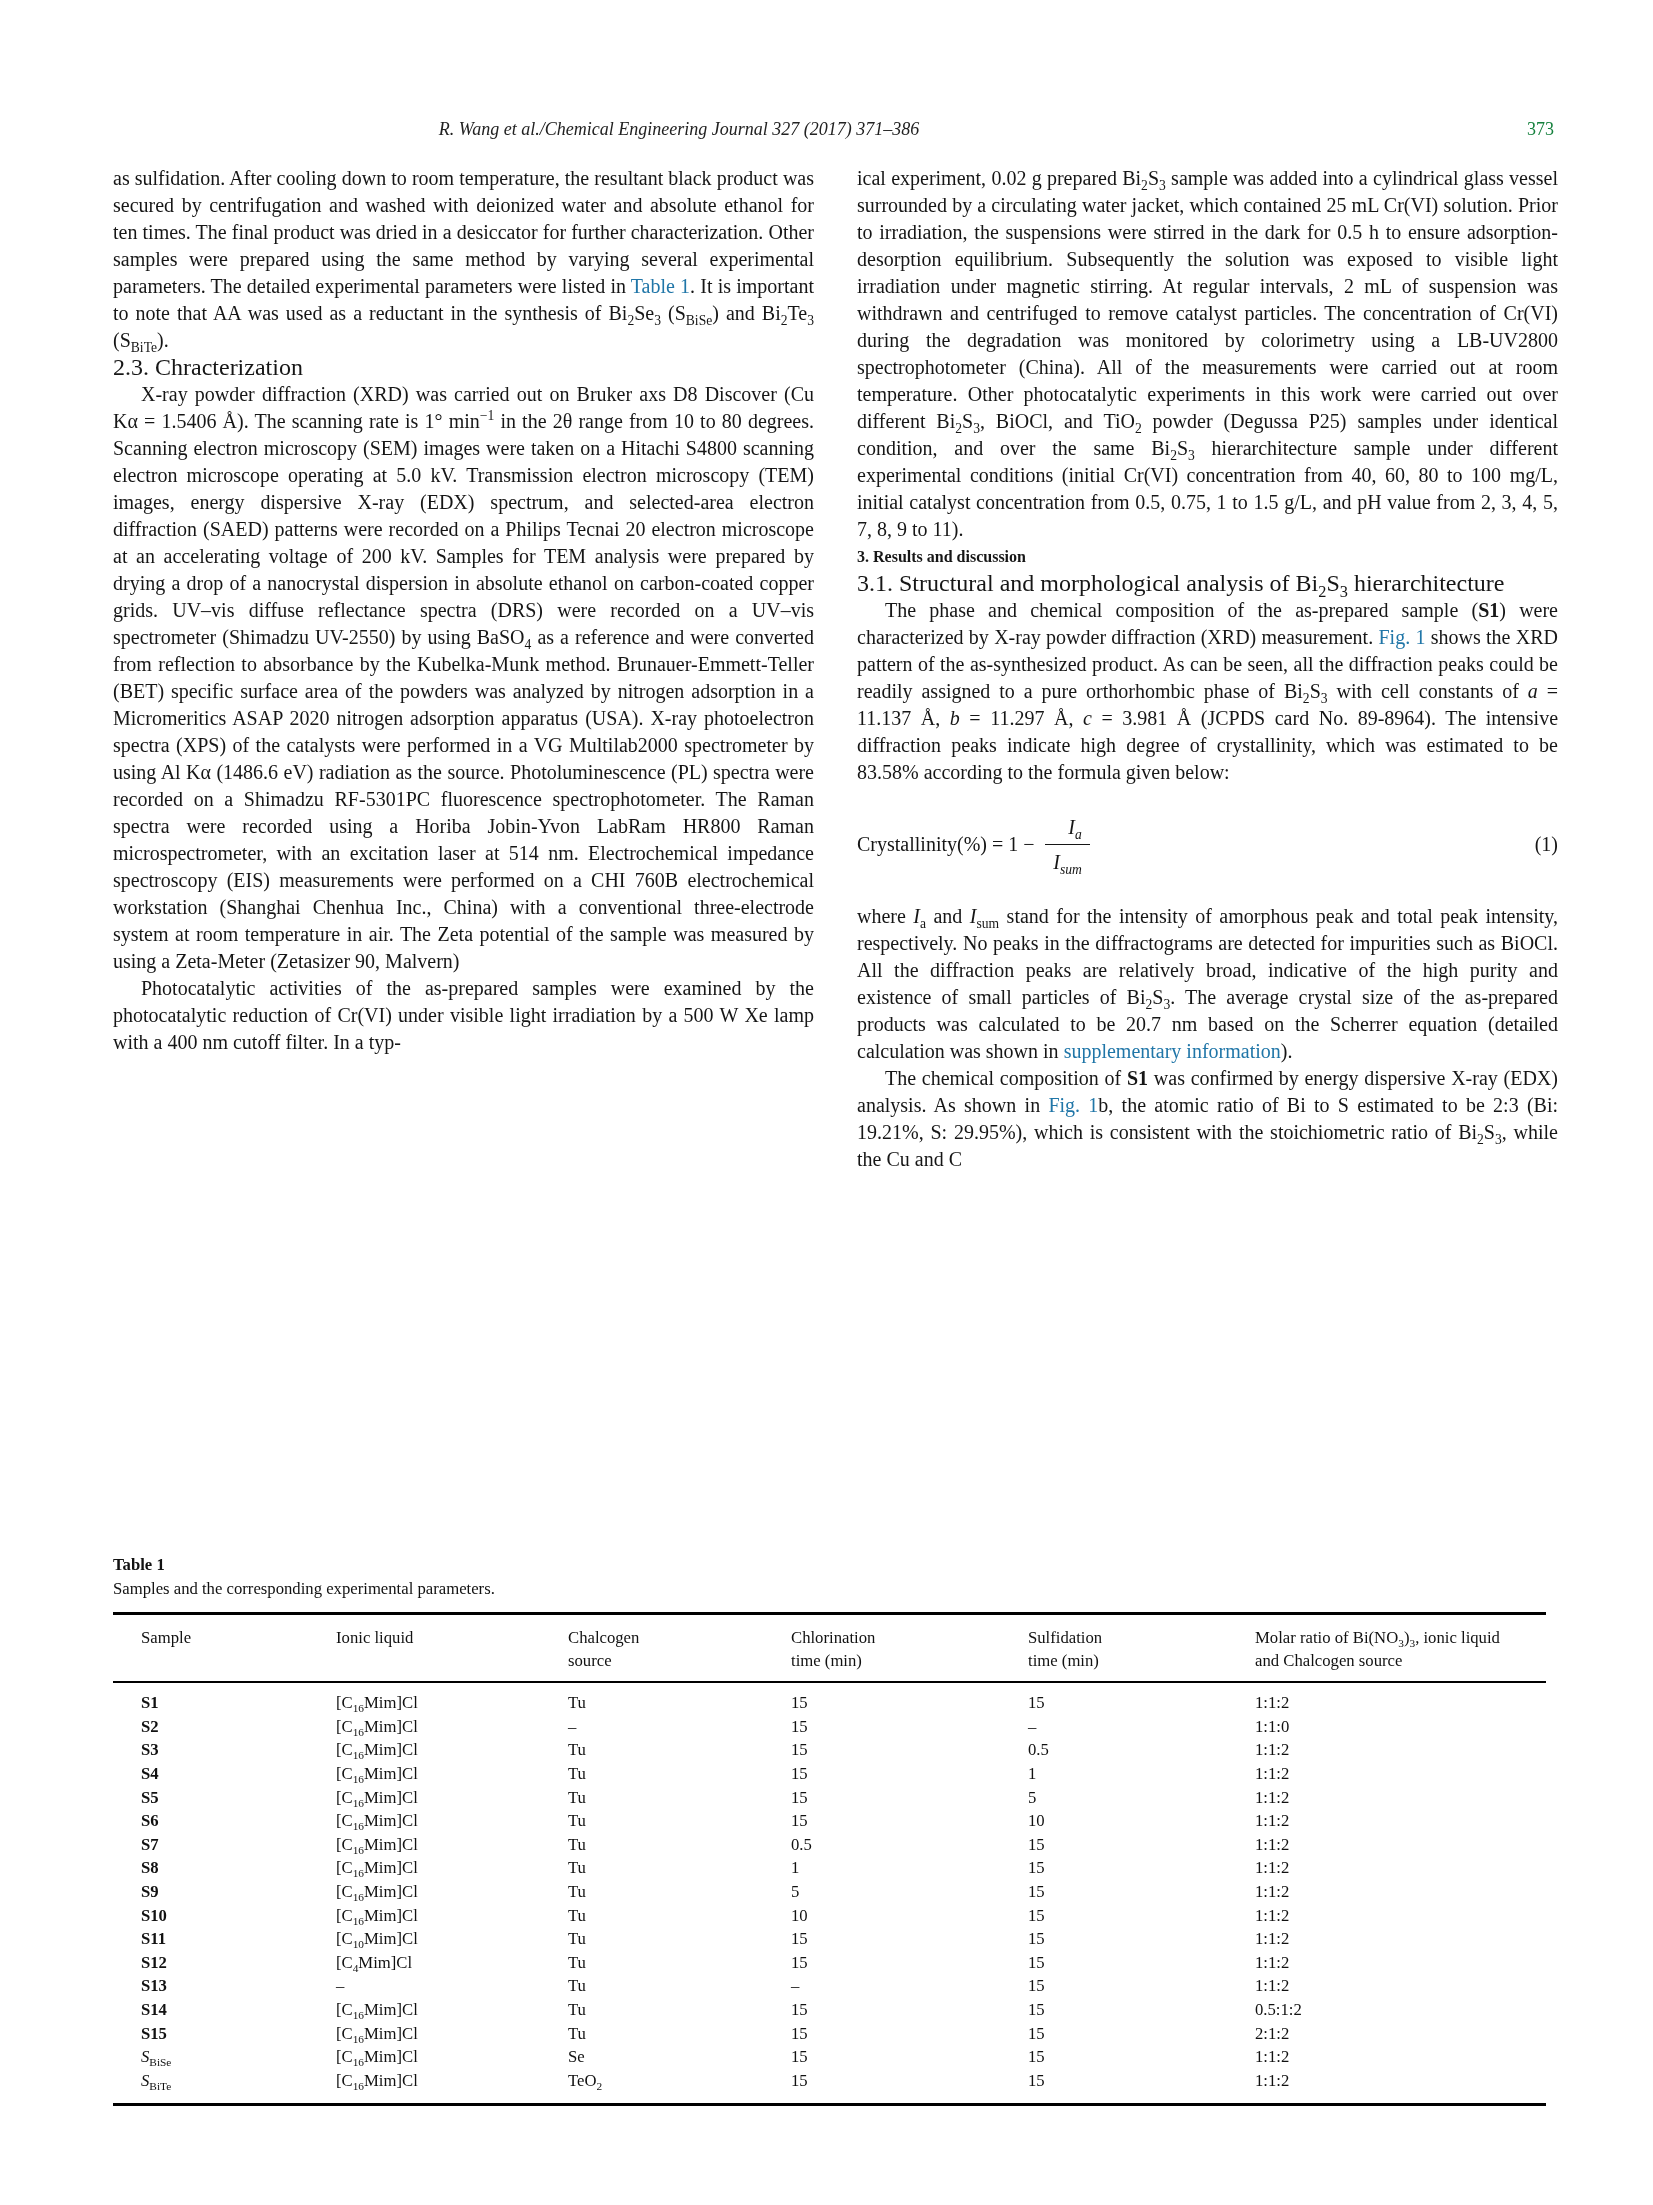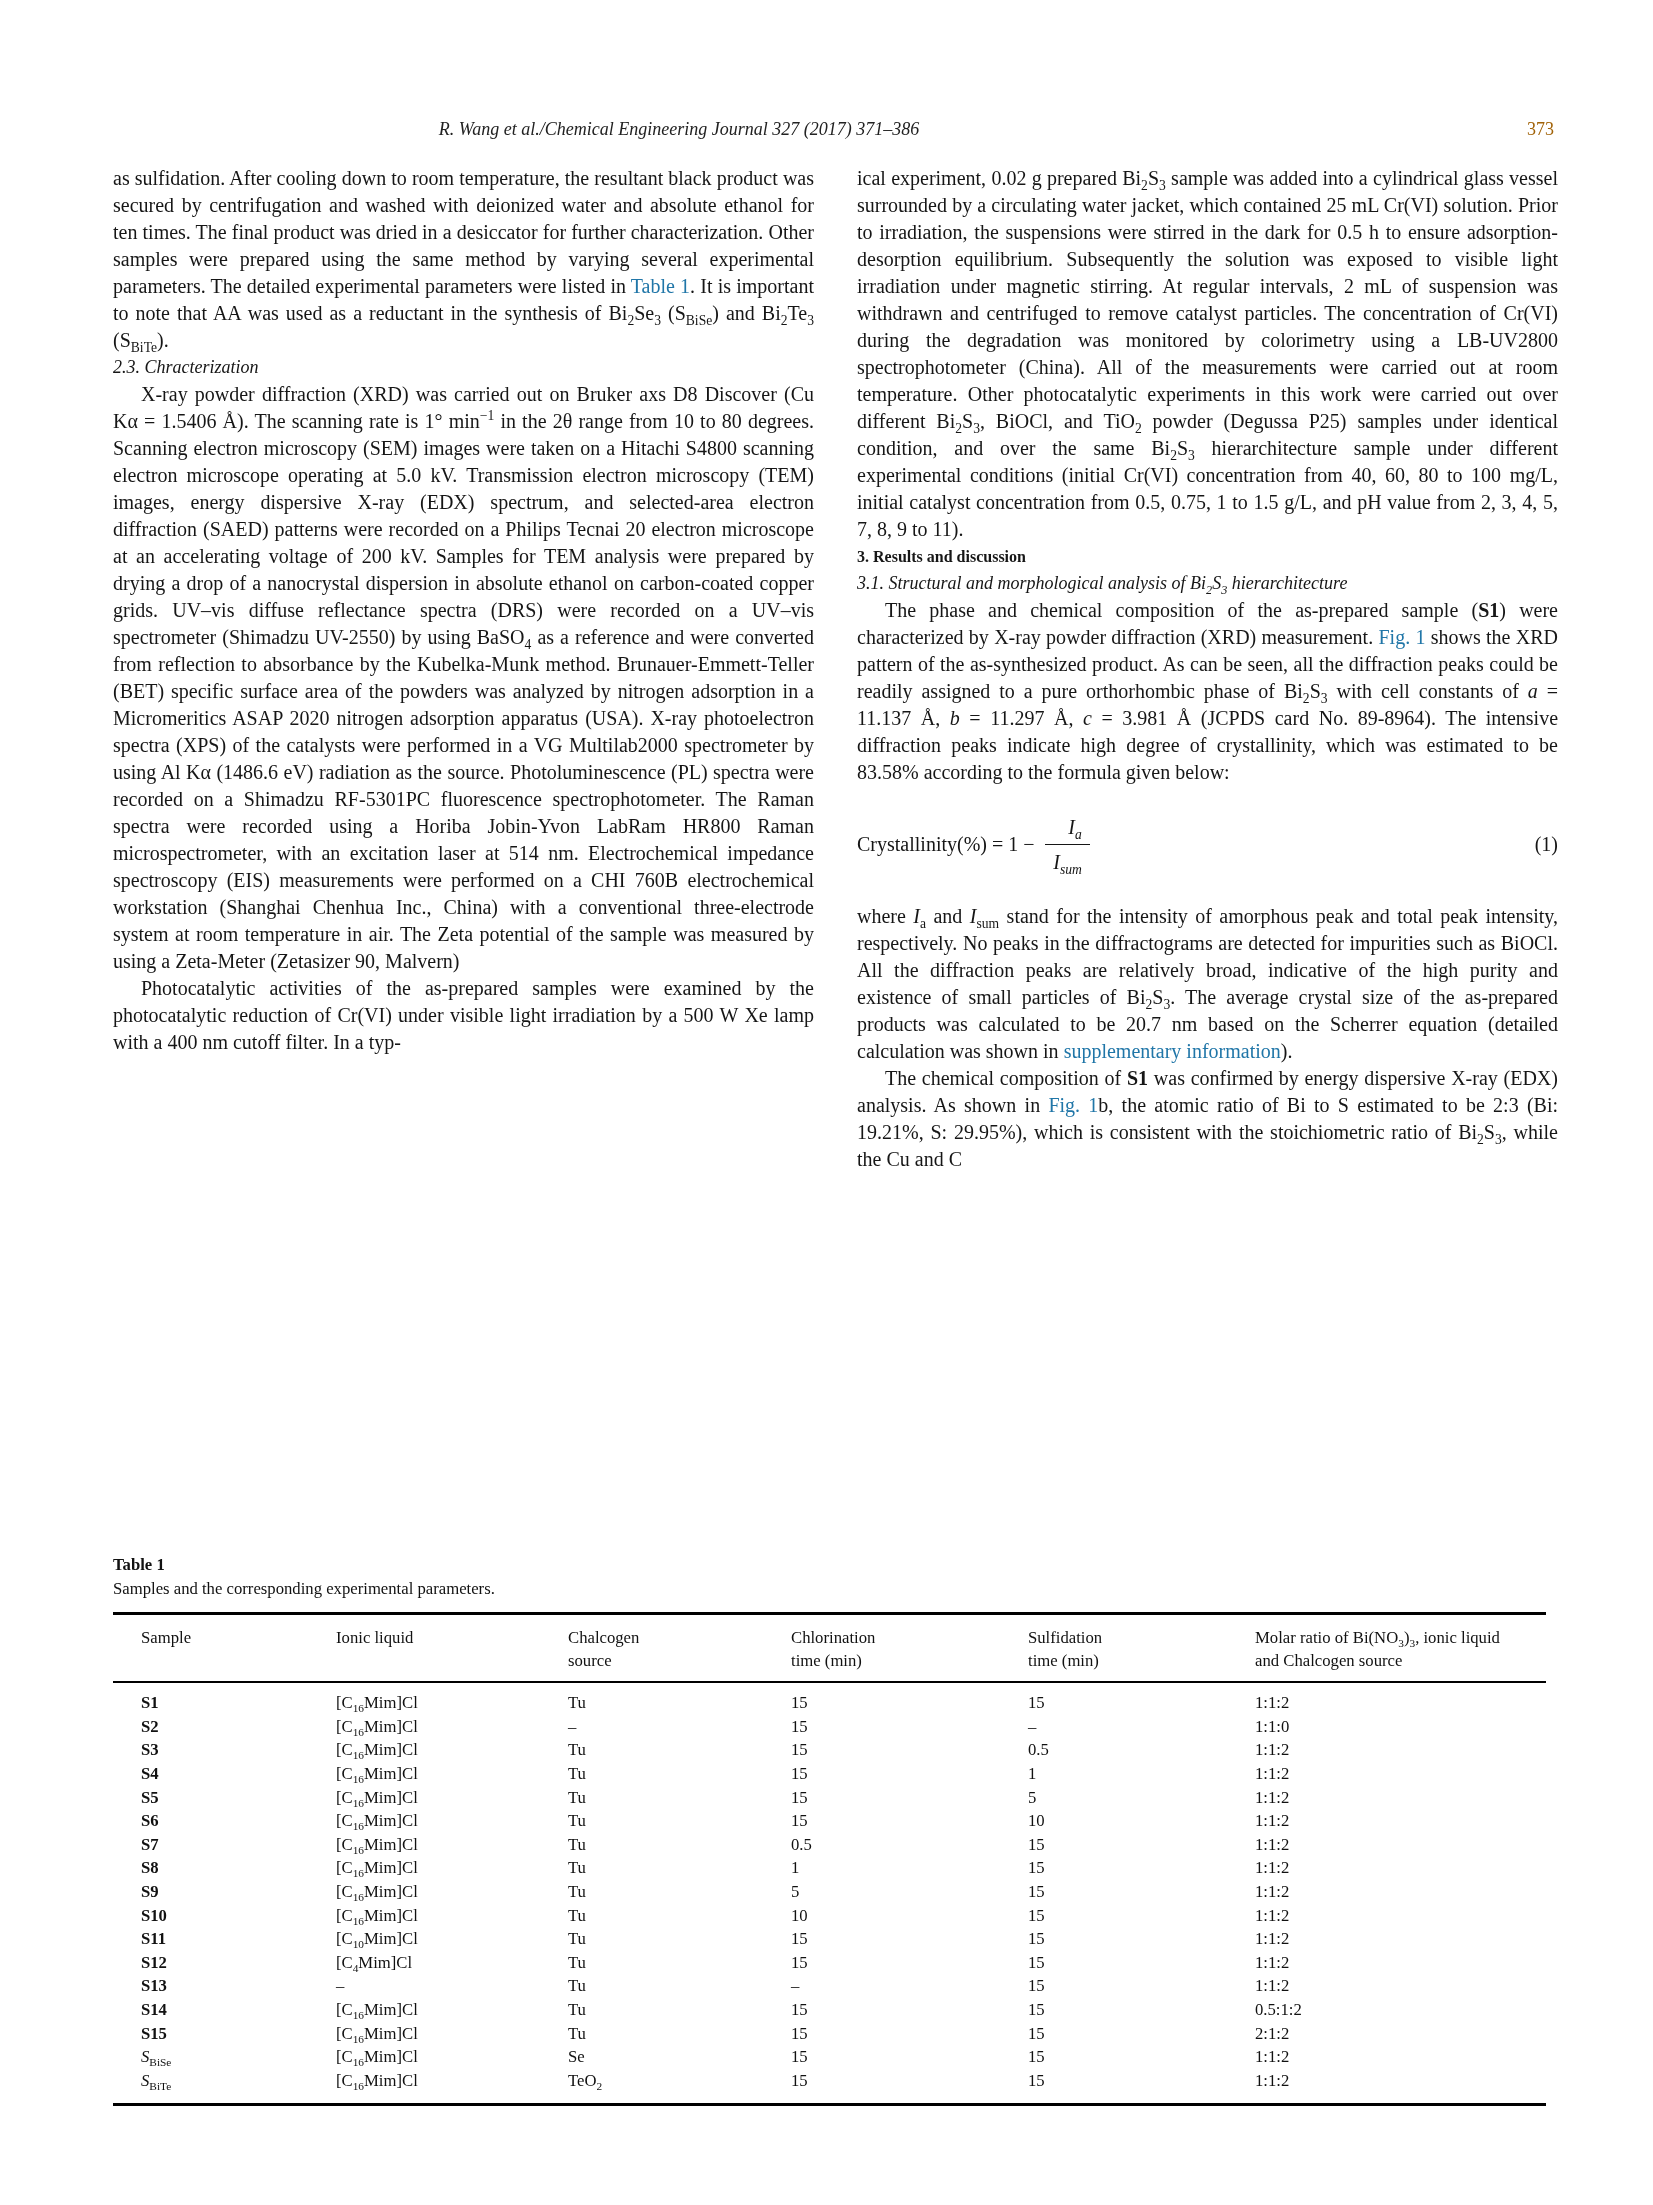--- a/index.html
+++ b/index.html
@@ -6,32 +6,32 @@
   body{
     width:1654px;height:2205px;position:relative;background:#ffffff;
     font-family:"Liberation Serif", serif;color:#161616;
     -webkit-font-smoothing:antialiased;
   }
   .running-head{
     position:absolute;top:119px;left:0;width:1358px;text-align:center;
     font-size:18px;font-style:italic;color:#222;
   }
   .page-num{
-    position:absolute;top:119px;right:100px;font-size:18px;color:#a16207;
+    position:absolute;top:119px;right:100px;font-size:18px;color:#15803d;
   }
   .col{
     position:absolute;width:701px;font-size:20px;line-height:27px;
     text-align:justify;
   }
   #left-col{left:113px;top:165px;}
   #right-col{left:857px;top:165px;}
   .col p{margin:0;}
   .indent{text-indent:28px;}
   .sec-head-italic{
-    font-style:italic;font-weight:normal;font-size:18px;line-height:27px;margin:0;
+    font-weight:normal;font-size:24px;line-height:27px;margin:0;
     text-align:left;
   }
   .sec-head-bold{
     font-weight:bold;font-size:16px;line-height:27px;margin:0;text-align:left;
   }
   .mt-h23{margin-top:37px;margin-bottom:25px;}
   .mt-h24{margin-top:51px;margin-bottom:24px;}
   .mt-h3{margin-top:61px;}
   .mt-h31{margin-top:35px;}
   .mt-p{margin-top:25px;}

